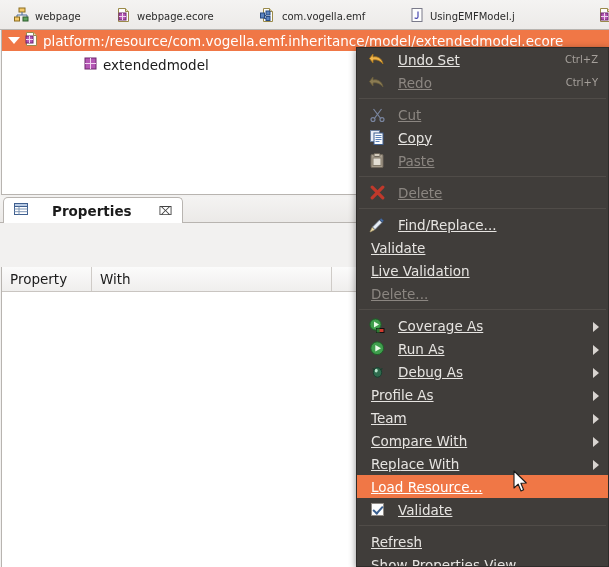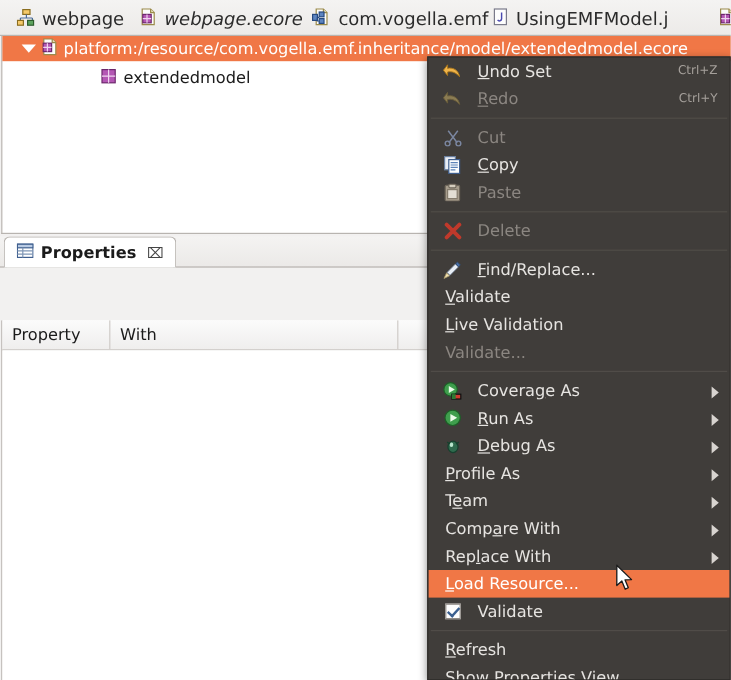--- a/index.html
+++ b/index.html
@@ -13,43 +13,43 @@
   }
 
   
   #editor-area{position:absolute;left:0;top:0;width:609px;height:196px;background:#f2f1f0;}
 
   .tabbar{position:absolute;left:0;top:0;width:609px;height:30px;
      background:linear-gradient(#f4f3f2,#eceae8);}
   .tabbar .tabline{position:absolute;left:0;bottom:0;width:609px;height:1px;background:#b8b4b0;}
   .tab{position:absolute;top:2px;height:28px;display:flex;align-items:center;gap:6px;
      padding:0 10px;box-sizing:border-box;color:#2b2b2b;white-space:nowrap;}
-  .tab .lbl{font-size:15px;}
+  .tab .lbl{font-size:10px;}
 
   .tree{position:absolute;left:1px;top:30px;width:607px;height:165px;background:#fff;
      border-left:1px solid #b8b4b0;border-right:1px solid #b8b4b0;border-bottom:1px solid #b8b4b0;
      box-sizing:border-box;}
   .row-selected{position:absolute;left:0;top:0;width:607px;height:21px;background:#f07746;
-     display:flex;align-items:center;gap:4px;padding-left:16px;box-sizing:border-box;color:#fff;
+     display:flex;align-items:center;gap:4px;padding-left:6px;box-sizing:border-box;color:#fff;
      white-space:nowrap;overflow:hidden;}
   .row-selected .lbl{font-size:13.5px;}
   .row-child{position:absolute;left:0;top:25px;width:607px;height:20px;
      display:flex;align-items:center;gap:6px;padding-left:38px;box-sizing:border-box;color:#1b1b1b;margin-left:44px;}
   .row-child .lbl{font-size:13.5px;}
 
   .twisty{width:12px;height:12px;position:relative;flex:0 0 auto;}
   .twisty:after{content:"";position:absolute;left:0;top:2px;
      border-left:6px solid transparent;border-right:6px solid transparent;border-top:7px solid #ffffff;}
 
   
   #props{position:absolute;left:0;top:197px;width:609px;height:370px;background:#f2f1f0;}
   .ptabbar{position:absolute;left:0;top:0;width:609px;height:26px;
      background:linear-gradient(#f4f3f2,#ebe9e7);}
   .ptabbar .tabline{position:absolute;left:0;bottom:0;width:609px;height:1px;background:#b8b4b0;}
-  .ptab{position:absolute;left:3px;top:0px;height:26px;display:flex;align-items:center;gap:6px;
+  .ptab{position:absolute;left:3px;top:0px;height:26px;display:flex;align-items:center;gap:24px;
      padding:0 10px;box-sizing:border-box;background:#fff;border:1px solid #b8b4b0;border-bottom:none;
      border-top-left-radius:5px;border-top-right-radius:5px;color:#1b1b1b;white-space:nowrap;}
   .ptab .lbl{font-size:13.5px;font-weight:bold;}
   .ptab .closeg{font-size:12px;color:#444;margin-left:3px;}
 
   .ptable{position:absolute;left:1px;top:26px;width:607px;height:343px;background:#fff;
      border-left:1px solid #b8b4b0;border-right:1px solid #b8b4b0;box-sizing:border-box;margin-top:44px;}
   .phead{position:absolute;left:0;top:0;width:607px;height:25px;
      background:linear-gradient(#fbfbfb,#efeeed);border-bottom:1px solid #c9c5c1;box-sizing:border-box;
      display:flex;}
@@ -59,21 +59,21 @@
   .phead .hcell.c2{width:240px;}
   .pbody{position:absolute;left:0;top:25px;width:607px;bottom:0;background:#fff;}
 
   
   #ctxmenu{position:absolute;left:356px;top:47px;width:253px;height:520px;
      background:#403d3a;border:1px solid #2e2c2a;box-sizing:border-box;
      box-shadow:0 2px 7px rgba(0,0,0,.45);overflow:hidden;}
   .mi{position:relative;height:23px;display:flex;align-items:center;box-sizing:border-box;
      color:#e6e4e1;font-size:13.5px;white-space:nowrap;}
   .mi .ic{position:absolute;left:10px;top:0;height:23px;width:20px;display:flex;align-items:center;justify-content:center;}
-  .mi .lb{margin-left:41px;}
+  .mi .lb{margin-left:41px;text-decoration:underline;}
   .mi .acc{position:absolute;right:10px;top:0;height:23px;display:flex;align-items:center;
      color:#a5a09b;font-size:10px;}
   .mi .arr{position:absolute;right:9px;top:8px;width:0;height:0;
      border-top:5px solid transparent;border-bottom:5px solid transparent;border-left:6px solid #d8d4d0;}
   .mi.dim{color:#8b8681;}
   .mi.sel{background:#f07746;color:#fff;}
   .mi.noic .lb{margin-left:14px;}
   .sep{height:1px;background:#504c48;margin:4px 2px;}
   .ul{text-decoration:underline;}
 
@@ -97,21 +97,21 @@
         <svg width="15" height="15" viewBox="0 0 15 15">
           <rect x="5" y="1" width="6" height="4" fill="#f5c96a" stroke="#8a6d1f"></rect>
           <path d="M8 5 V8 M3 8 H13 M3 8 V10 M13 8 V10" stroke="#4a6a9a" fill="none"></path>
           <rect x="0.5" y="10" width="5" height="4" fill="#f5c96a" stroke="#8a6d1f"></rect>
           <rect x="9" y="10" width="5" height="4" fill="#5ea35e" stroke="#2c5c2c"></rect>
         </svg>
       </span>
       <span class="lbl">webpage</span>
     </div>
 
-    <div class="tab" style="left:106px;font-style:italic;">
+    <div class="tab" style="left:106px;">
       <span class="ic">
         <svg width="15" height="16" viewBox="0 0 15 16">
           <path d="M2.5 1.5 h7 l3 3 v10 h-10 z" fill="#fdfdfb" stroke="#9a8a4a"></path>
           <path d="M9.5 1.5 v3 h3" fill="#e6dfb8" stroke="#9a8a4a"></path>
           <rect x="3" y="6" width="7" height="7" fill="#b457b4" stroke="#6d276d"></rect>
           <path d="M6.5 6 v7 M3 9.5 h7" stroke="#f0d5f0"></path>
         </svg>
       </span>
       <span class="lbl">webpage.ecore</span>
     </div>
@@ -274,21 +274,21 @@
       </span>
       <span class="lb"><span class="ul">F</span>ind/Replace...</span>
     </div>
     <div class="mi noic">
       <span class="lb"><span class="ul">V</span>alidate</span>
     </div>
     <div class="mi noic">
       <span class="lb"><span class="ul">L</span>ive Validation</span>
     </div>
     <div class="mi dim noic">
-      <span class="lb">Validate...</span>
+      <span class="lb">Delete...</span>
     </div>
     <div class="sep"></div>
     <div class="mi">
       <span class="ic">
         <svg width="16" height="16" viewBox="0 0 16 16">
           <circle cx="6.5" cy="6.5" r="5.6" fill="#3f9e4d" stroke="#1d5f27"></circle>
           <path d="M5 3.6 L10 6.5 L5 9.4 Z" fill="#eafbe9"></path>
           <rect x="7.5" y="10.5" width="7.5" height="4" fill="#cf3b2f" stroke="#111"></rect>
           <rect x="7.5" y="10.5" width="3.2" height="4" fill="#2f7a34"></rect>
         </svg>

